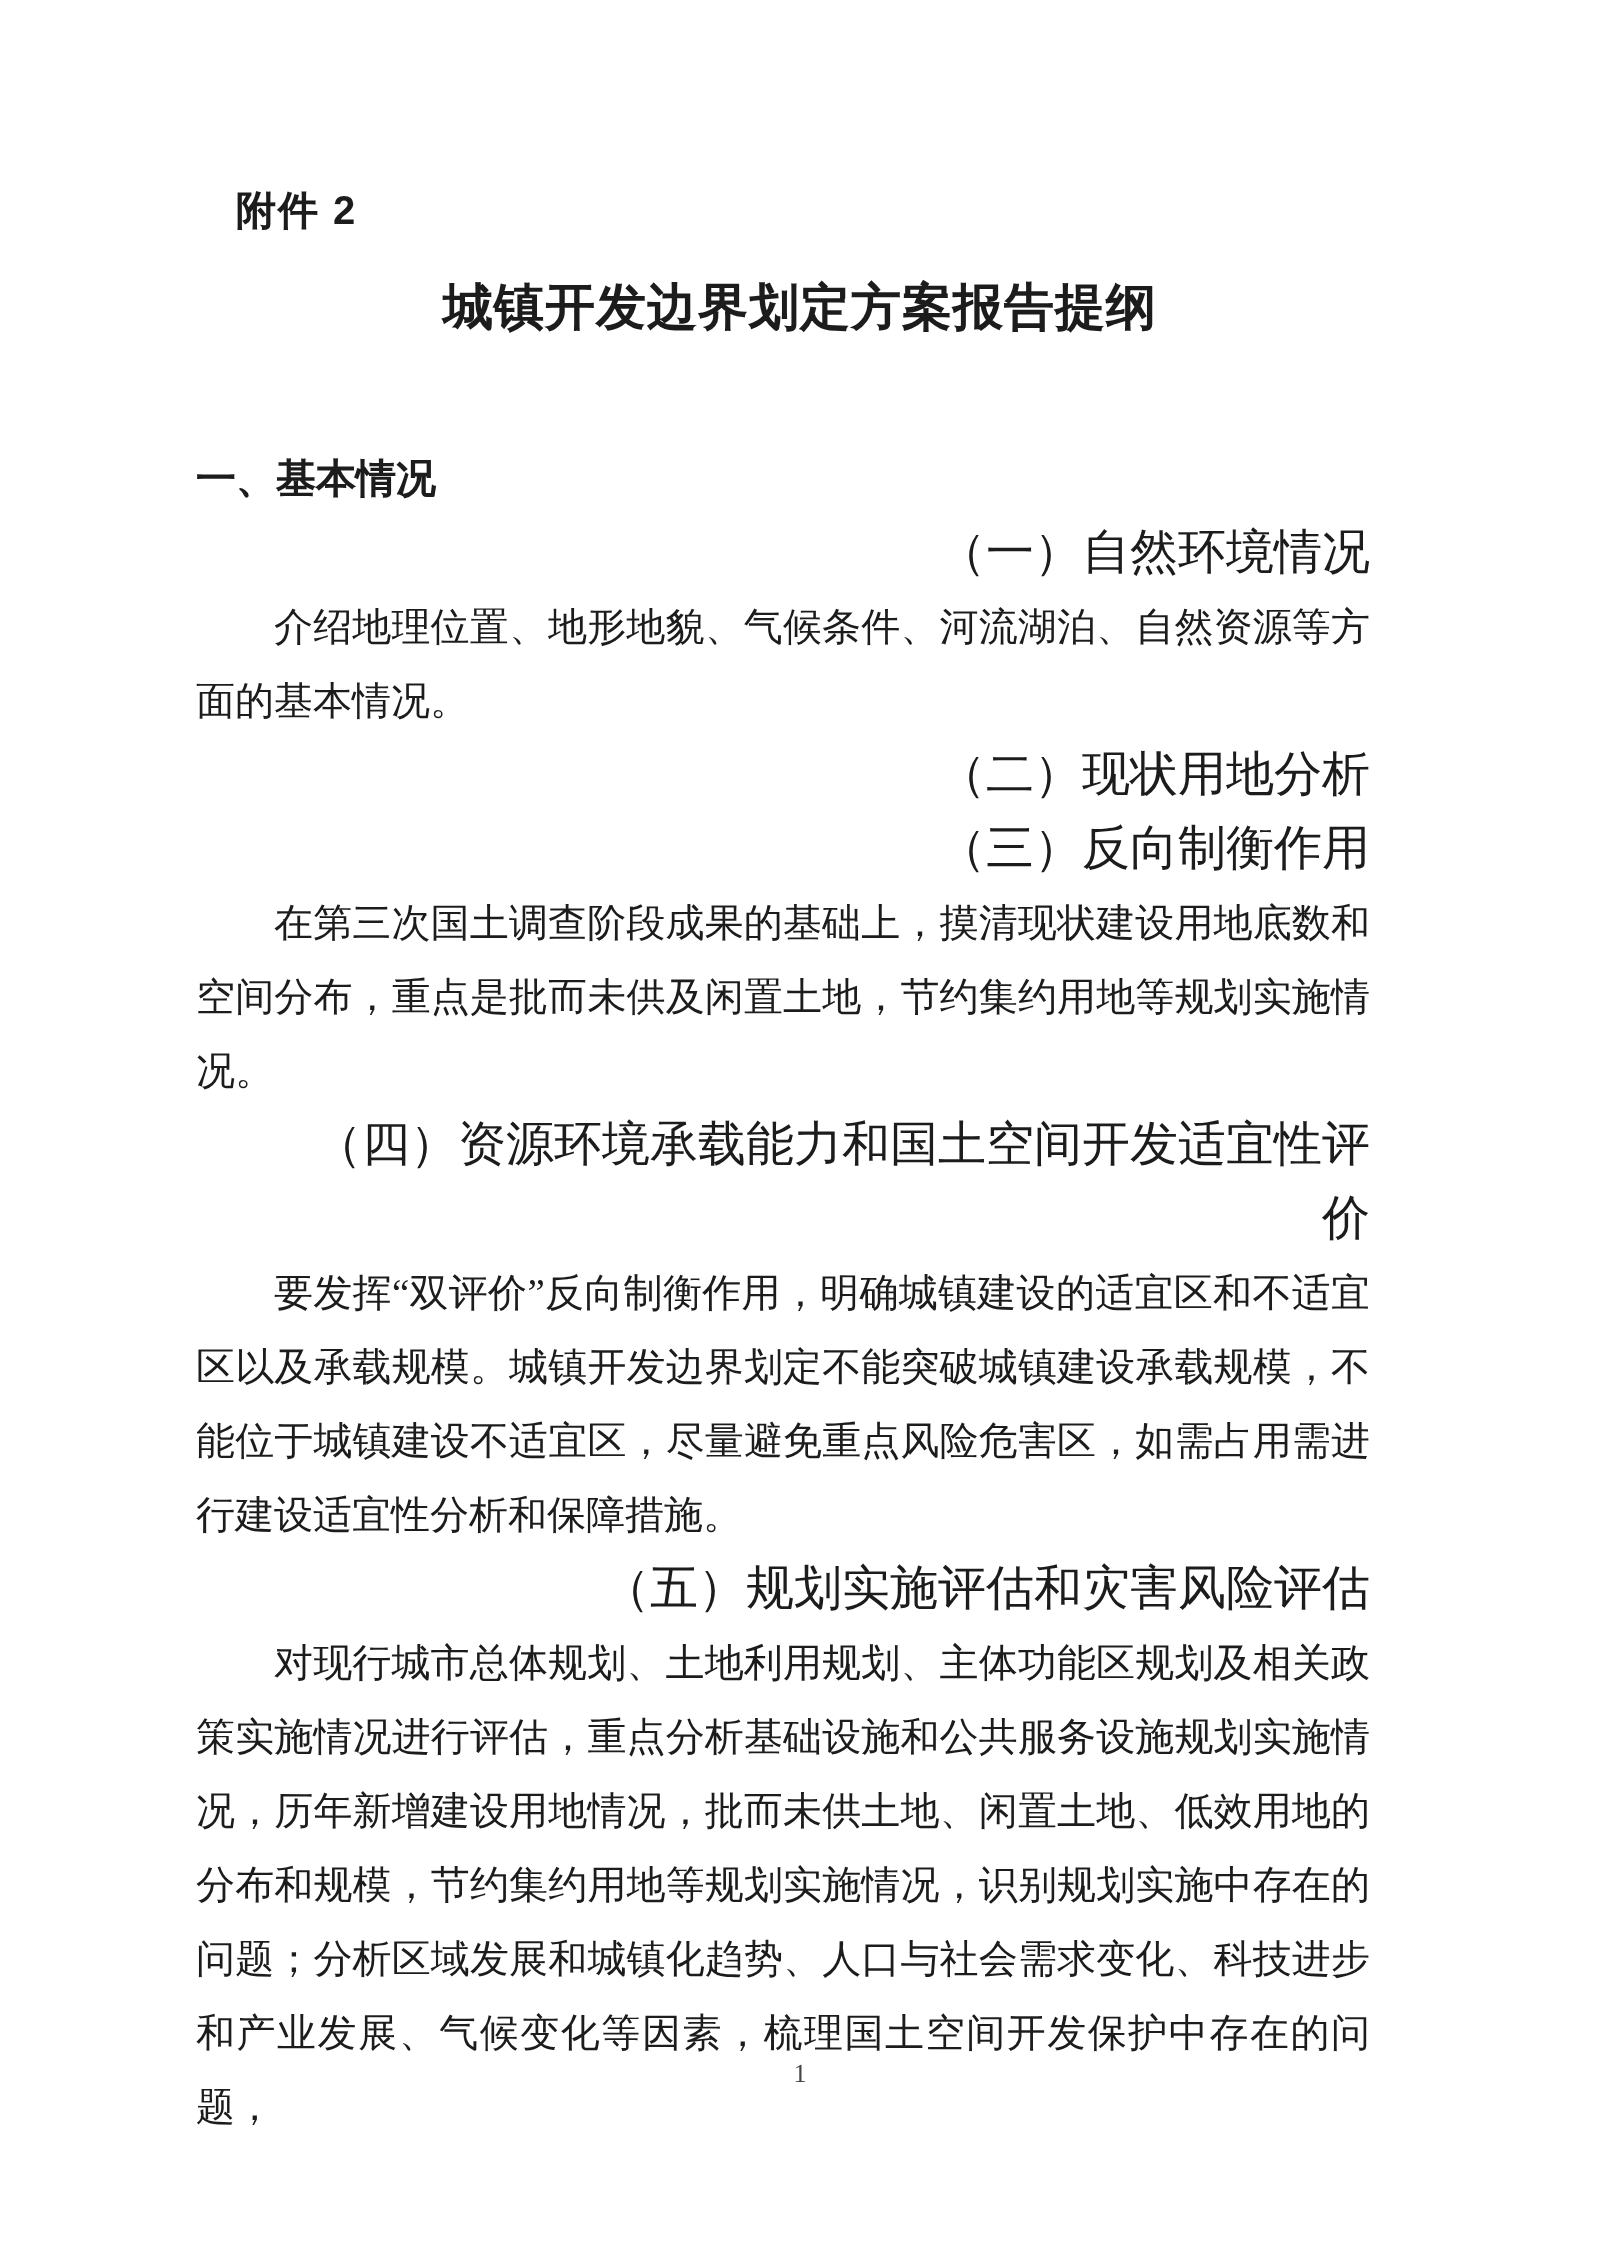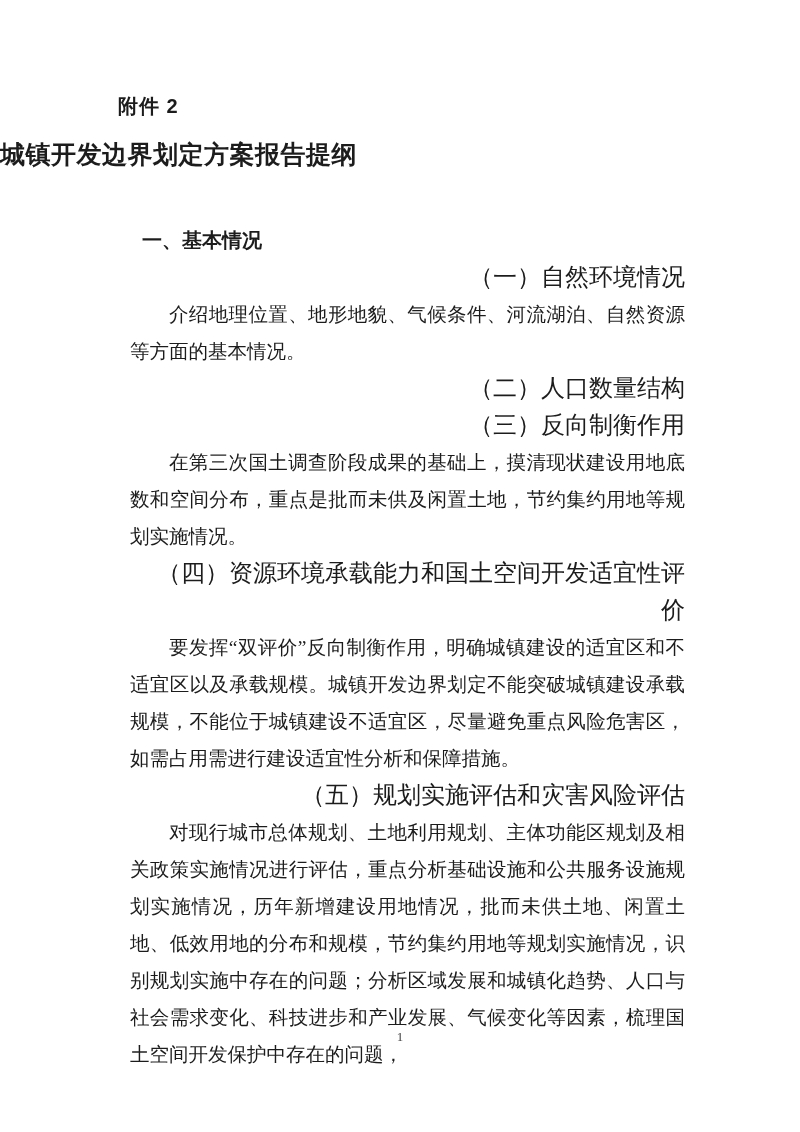--- a/index.html
+++ b/index.html
@@ -22,48 +22,47 @@
   .attachment {
     margin-left: 118px;
     font-family: "Liberation Sans", sans-serif;
     font-weight: bold;
     font-size: 20px;
     line-height: 28px;
     letter-spacing: 1px;
   }
   .doc-title {
     margin: 16px 0 0 0;
+    text-align: center;
     font-family: "Liberation Sans", sans-serif;
     font-weight: bold;
     font-size: 25px;
     line-height: 36px;
     letter-spacing: 0.5px;
   }
   .content {
     margin: 50px 115px 0 98px;
     font-size: 19.5px;
     line-height: 37px;
     text-align: justify;
   }
   .content .h1 {
     font-family: "Liberation Sans", sans-serif;
     font-weight: bold;
     font-size: 20px;
     text-align: left;
-    margin-left: 44px;
   }
   .content .h2 {
     font-weight: normal;
     font-size: 24px;
     text-indent: 2em;
     text-align: right;
   }
   .content .para {
     text-indent: 2em;
-    margin-left: 32px;
   }
   .footer {
     position: absolute;
     top: 1029px;
     left: 0;
     right: 0;
     text-align: center;
     font-size: 13px;
     line-height: 16px;
     color: #444444;
@@ -75,21 +74,21 @@
 
 <div class="page">
   <div class="attachment">附件 2</div>
 
   <div class="doc-title">城镇开发边界划定方案报告提纲</div>
 
   <div class="content" id="content">
       <div class="h1">一、基本情况</div>
       <div class="h2">（一）自然环境情况</div>
       <div class="para">介绍地理位置、地形地貌、气候条件、河流湖泊、自然资源等方面的基本情况。</div>
-      <div class="h2">（二）人口数量结构</div>
+      <div class="h2">（二）现状用地分析</div>
       <div class="h2">（三）反向制衡作用</div>
       <div class="para">在第三次国土调查阶段成果的基础上，摸清现状建设用地底数和空间分布，重点是批而未供及闲置土地，节约集约用地等规划实施情况。</div>
       <div class="h2">（四）资源环境承载能力和国土空间开发适宜性评价</div>
       <div class="para">要发挥“双评价”反向制衡作用，明确城镇建设的适宜区和不适宜区以及承载规模。城镇开发边界划定不能突破城镇建设承载规模，不能位于城镇建设不适宜区，尽量避免重点风险危害区，如需占用需进行建设适宜性分析和保障措施。</div>
       <div class="h2">（五）规划实施评估和灾害风险评估</div>
       <div class="para">对现行城市总体规划、土地利用规划、主体功能区规划及相关政策实施情况进行评估，重点分析基础设施和公共服务设施规划实施情况，历年新增建设用地情况，批而未供土地、闲置土地、低效用地的分布和规模，节约集约用地等规划实施情况，识别规划实施中存在的问题；分析区域发展和城镇化趋势、人口与社会需求变化、科技进步和产业发展、气候变化等因素，梳理国土空间开发保护中存在的问题，</div>
     </div>
 
   <div class="footer">1</div>
 </div>

